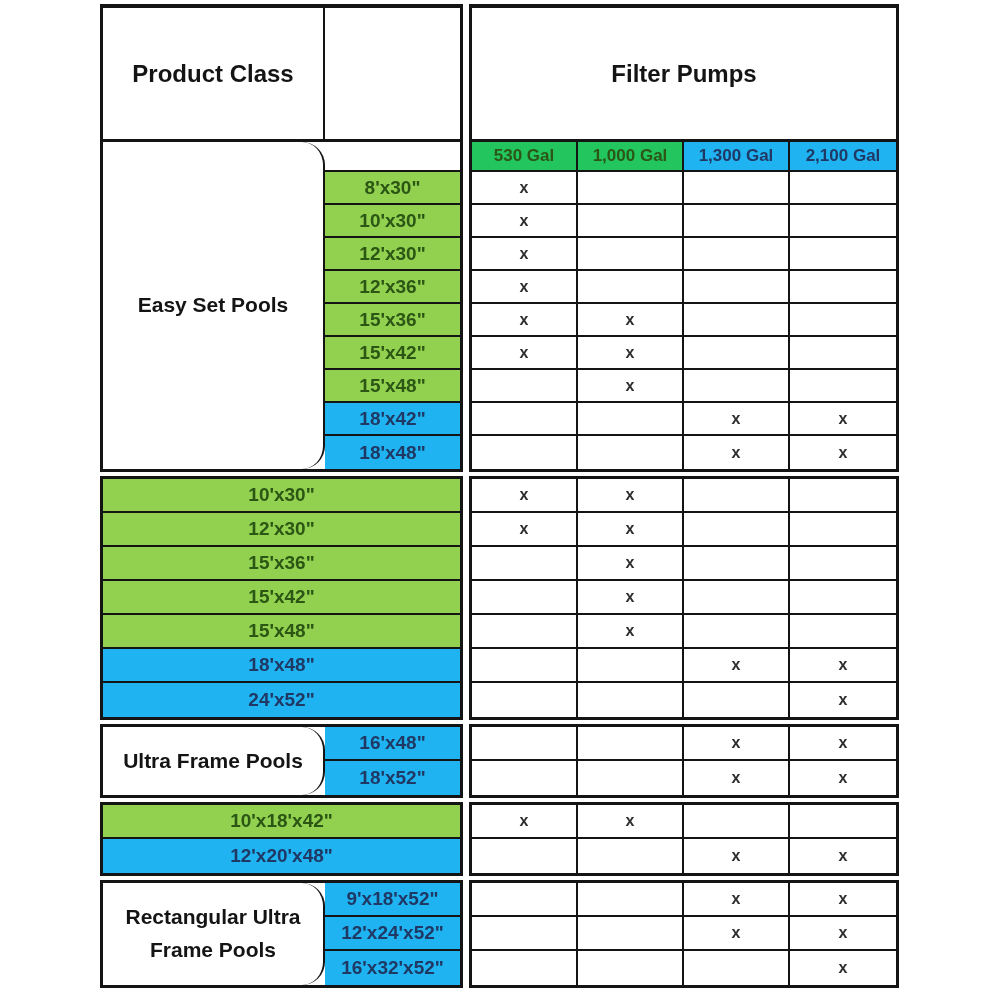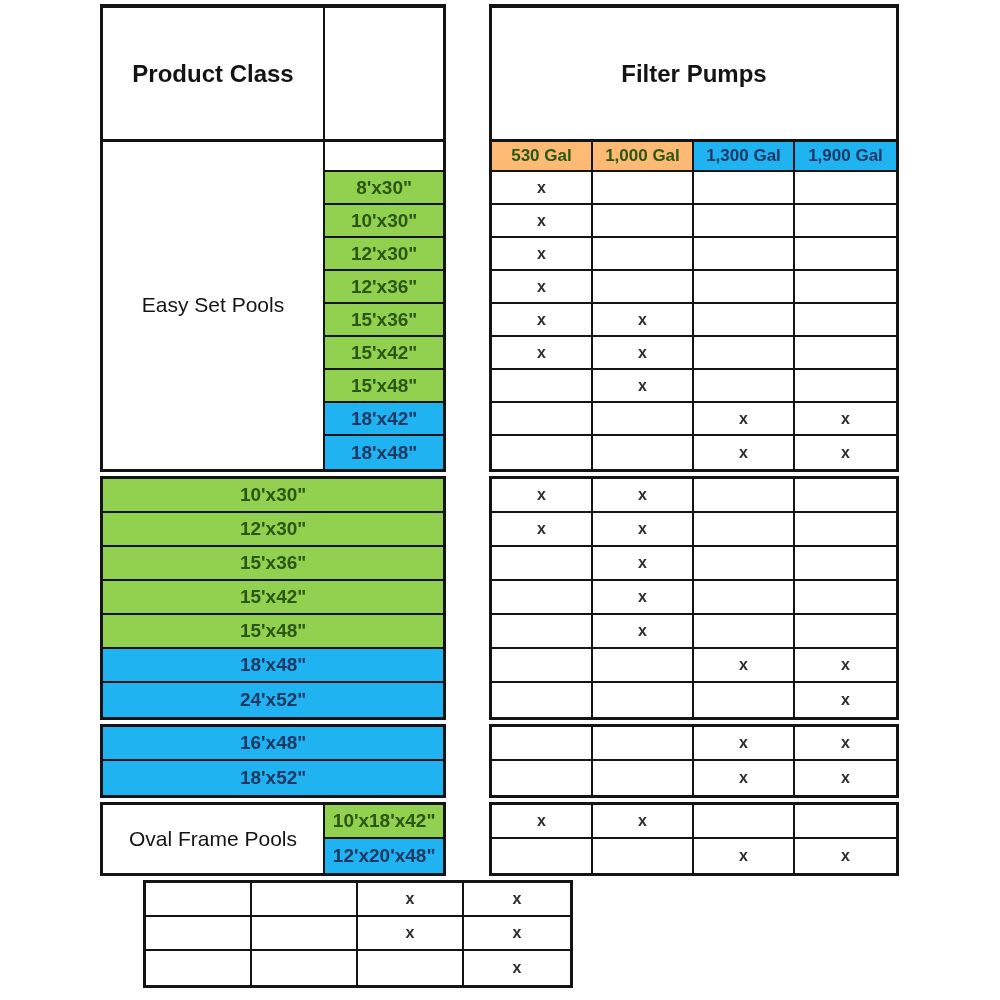--- a/index.html
+++ b/index.html
@@ -2,44 +2,44 @@
 <html><head>
 <meta charset="utf-8">
 <style>
   html,body{margin:0;padding:0;background:#ffffff;font-family:"Liberation Sans","DejaVu Sans",sans-serif;}
   #stage{position:relative;width:1000px;height:1000px;background:#fff;overflow:hidden;}
   #pool-table{position:absolute;left:100px;top:4px;width:799px;}
   .band{display:flex;align-items:stretch;}
   .band + .band{margin-top:4px;}               
   .lbox,.rbox{border:3px solid #141414;background:#fff;box-sizing:border-box;}
   .lbox{width:363px;display:flex;}
-  .rbox{width:430px;display:flex;flex-direction:column;margin-left:37px;}
+  .rbox{width:430px;display:flex;flex-direction:column;}
   .gapv{width:6px;background:#fff;}             
   
   .band.head .lbox,.band.head .rbox{border-bottom:none;border-top-width:4px;}
   .hcell{display:flex;align-items:center;justify-content:center;font-weight:bold;
          font-size:24px;color:#141414;box-sizing:border-box;}
   .pc-cell{width:222px;border-right:2px solid #141414;display:flex;align-items:center;
-           justify-content:center;text-align:center;font-weight:normal;font-size:21px;
-           line-height:1.55;color:#141414;box-sizing:border-box;}
+           justify-content:center;text-align:center;font-weight:bold;font-size:21px;
+           line-height:1.55;color:#141414;box-sizing:border-box;border-radius:23px;}
   .sizes{flex:1;display:flex;flex-direction:column;}
   .size-cell{display:flex;align-items:center;justify-content:center;font-weight:bold;
              font-size:19px;box-sizing:border-box;border-bottom:2px solid #141414;}
   .size-cell:last-child{border-bottom:none;}
   .size-cell.white{background:#ffffff;}
   .size-cell.green{background:#92D050;color:#2B5614;}
   .size-cell.blue{background:#1FB4F1;color:#1F3864;}
   .prow{display:flex;box-sizing:border-box;}
   .pcell{width:25%;display:flex;align-items:center;justify-content:center;box-sizing:border-box;
          border-right:2px solid #141414;border-bottom:2px solid #141414;
          font-weight:600;font-size:16px;color:#2e2e2e;}
   .pcell:last-child{border-right:none;}
   .prow:last-child .pcell{border-bottom:none;}
   .pump-head .pcell{font-weight:bold;font-size:17px;}
-  .pump-head .pcell.green{background:#fdba74;color:#2B5614;}
+  .pump-head .pcell.green{background:#22c55e;color:#2B5614;}
   .pump-head .pcell.blue{background:#1FB4F1;color:#1F3864;}
 </style>
 </head>
 <body>
 
 <div id="stage">
   <div id="pool-table">
 
     <div class="band head" style="height:135px;">
       <div class="lbox">
@@ -69,21 +69,21 @@
               <div class="size-cell blue" style="height: 33px;">18'x42"</div>
               <div class="size-cell blue" style="height: 33px;">18'x48"</div>
             </div>
           </div>
           <div class="gapv"></div>
           <div class="rbox">
             <div class="prow pump-head" style="height: 30px;">
               <div class="pcell green">530 Gal</div>
               <div class="pcell green">1,000 Gal</div>
               <div class="pcell blue">1,300 Gal</div>
-              <div class="pcell blue">1,900 Gal</div>
+              <div class="pcell blue">2,100 Gal</div>
             </div>
             <div class="prow" style="height: 33px;">
               <div class="pcell">x</div>
               <div class="pcell"></div>
               <div class="pcell"></div>
               <div class="pcell"></div>
             </div>
             <div class="prow" style="height: 33px;">
               <div class="pcell">x</div>
               <div class="pcell"></div>
@@ -187,20 +187,23 @@
             <div class="prow" style="height: 34px;">
               <div class="pcell"></div>
               <div class="pcell"></div>
               <div class="pcell"></div>
               <div class="pcell">x</div>
             </div>
           </div>
         </div>
         <div class="band">
           <div class="lbox">
+            <div class="pc-cell">
+              <span>Ultra Frame Pools</span>
+            </div>
             <div class="sizes">
               <div class="size-cell blue" style="height: 34px;">16'x48"</div>
               <div class="size-cell blue" style="height: 34px;">18'x52"</div>
             </div>
           </div>
           <div class="gapv"></div>
           <div class="rbox">
             <div class="prow" style="height: 34px;">
               <div class="pcell"></div>
               <div class="pcell"></div>
@@ -210,23 +213,20 @@
             <div class="prow" style="height: 34px;">
               <div class="pcell"></div>
               <div class="pcell"></div>
               <div class="pcell">x</div>
               <div class="pcell">x</div>
             </div>
           </div>
         </div>
         <div class="band">
           <div class="lbox">
-            <div class="pc-cell">
-              <span>Oval Frame Pools</span>
-            </div>
             <div class="sizes">
               <div class="size-cell green" style="height: 34px;">10'x18'x42"</div>
               <div class="size-cell blue" style="height: 34px;">12'x20'x48"</div>
             </div>
           </div>
           <div class="gapv"></div>
           <div class="rbox">
             <div class="prow" style="height: 34px;">
               <div class="pcell">x</div>
               <div class="pcell">x</div>
@@ -235,20 +235,30 @@
             </div>
             <div class="prow" style="height: 34px;">
               <div class="pcell"></div>
               <div class="pcell"></div>
               <div class="pcell">x</div>
               <div class="pcell">x</div>
             </div>
           </div>
         </div>
         <div class="band">
+          <div class="lbox">
+            <div class="pc-cell">
+              <span>Rectangular Ultra Frame Pools</span>
+            </div>
+            <div class="sizes">
+              <div class="size-cell blue" style="height: 34px;">9'x18'x52"</div>
+              <div class="size-cell blue" style="height: 34px;">12'x24'x52"</div>
+              <div class="size-cell blue" style="height: 34px;">16'x32'x52"</div>
+            </div>
+          </div>
           <div class="gapv"></div>
           <div class="rbox">
             <div class="prow" style="height: 34px;">
               <div class="pcell"></div>
               <div class="pcell"></div>
               <div class="pcell">x</div>
               <div class="pcell">x</div>
             </div>
             <div class="prow" style="height: 34px;">
               <div class="pcell"></div>

